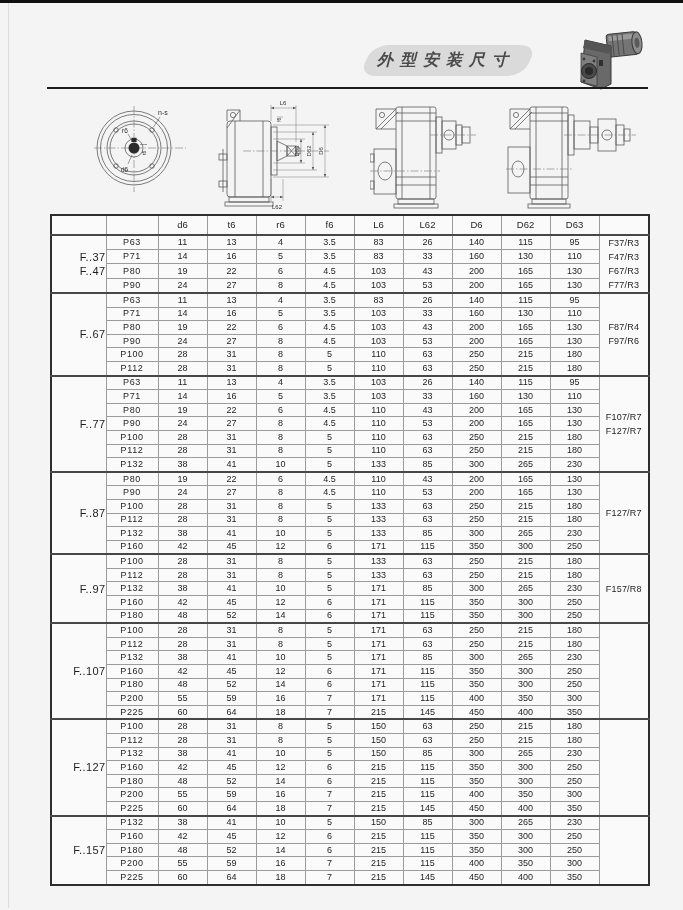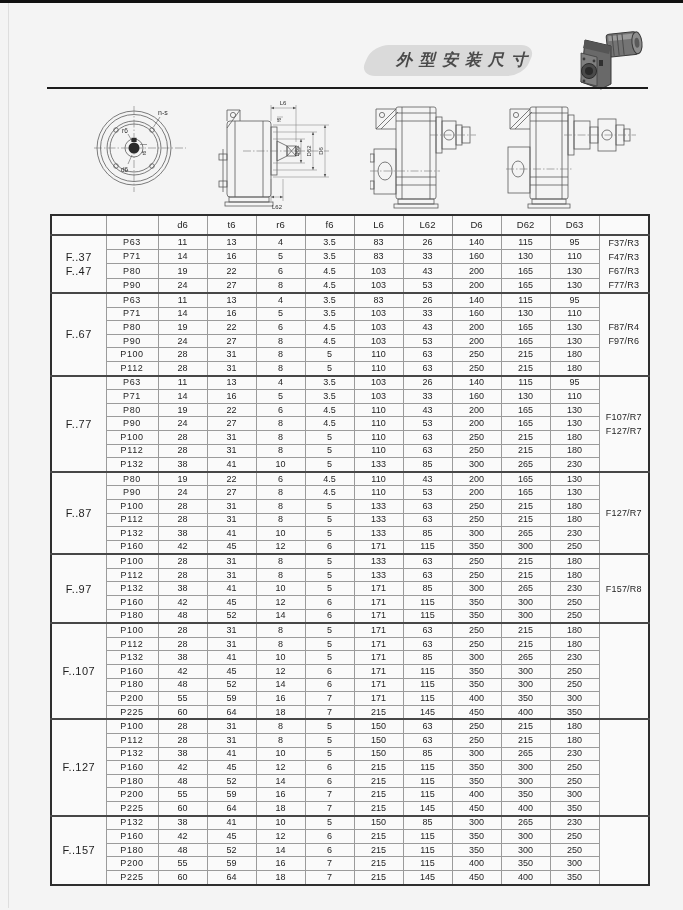--- a/index.html
+++ b/index.html
@@ -36,32 +36,32 @@
   
   .tablewrap{position:absolute;left:50px;top:214px;}
   table{border-collapse:collapse;table-layout:fixed;width:598px;border:2px solid #2e2e2e;background:#fafafa;}
   td{
     border:1px solid #9b9b9b;text-align:center;vertical-align:middle;
     font-size:9px;line-height:1;height:12.6px;padding:0;color:#1e1e1e;
   }
   tr.hdr td{height:18px;font-size:9.5px;}
   tr.gstart td{border-top:2px solid #474747;}
   td.gname{font-size:11px;}
-  td.gname div{line-height:14px;letter-spacing:0.4px;}
+  td.gname div{line-height:14px;letter-spacing:0.4px;text-align:right;}
   td.pcol{letter-spacing:0.6px;}
   td.ref div{line-height:14px;letter-spacing:0.2px;}
 </style>
 </head>
 <body>
 
 <div class="scan-top"></div>
 <div class="scan-left"></div>
 
 <div class="banner" id="banner-shape" style="background: rgb(218, 218, 218);"></div>
-<div class="banner-title" id="banner-title" style="color: rgb(74, 74, 74); text-align: right;">外型安装尺寸</div>
+<div class="banner-title" id="banner-title" style="color: rgb(74, 74, 74);">外型安装尺寸</div>
 
 <svg class="photo" width="74" height="64" viewBox="0 0 74 64">
   <g transform="rotate(-6 50 18)">
     <rect x="36" y="7" width="30" height="23" rx="3" fill="#747474" stroke="#3a3a3a" stroke-width="1"></rect>
     <rect x="38" y="9" width="26" height="5" fill="#9a9a9a"></rect>
     <line x1="42" y1="8" x2="42" y2="29" stroke="#4c4c4c" stroke-width="1"></line>
     <line x1="47" y1="8" x2="47" y2="29" stroke="#4c4c4c" stroke-width="1"></line>
     <line x1="52" y1="8" x2="52" y2="29" stroke="#4c4c4c" stroke-width="1"></line>
     <ellipse cx="66" cy="18.5" rx="5" ry="11" fill="#8d8d8d" stroke="#3a3a3a"></ellipse>
     <ellipse cx="66" cy="18.5" rx="2.4" ry="5" fill="#5a5a5a"></ellipse>

